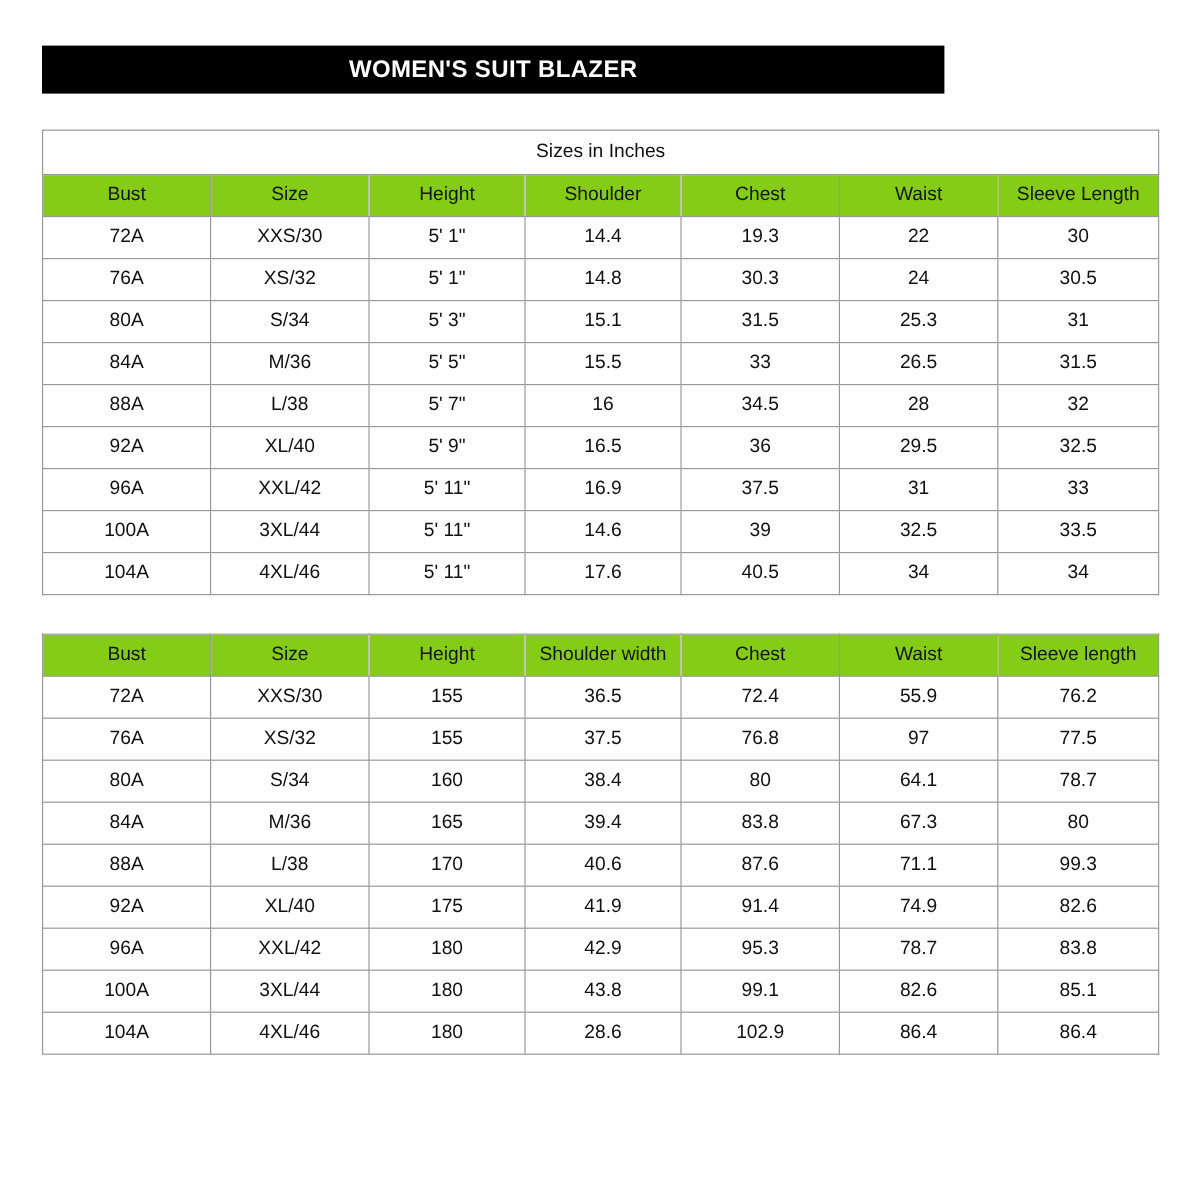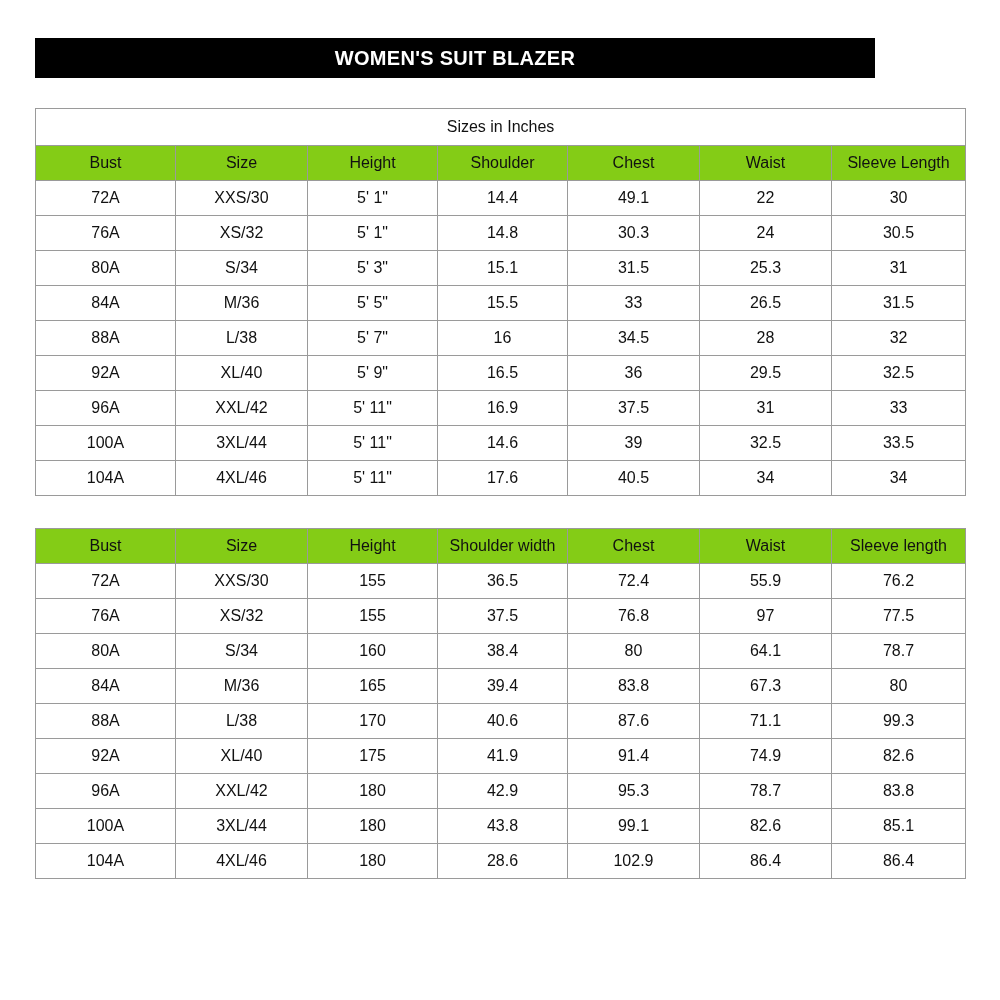--- a/index.html
+++ b/index.html
@@ -18,21 +18,21 @@
     position: relative;
     width: 1000px;
     height: 1000px;
     box-sizing: border-box;
     padding: 0;
   }
   .title-bar {
     position: absolute;
     left: 35px;
     top: 38px;
-    width: 840px;
+    width: 752px;
     height: 40px;
     background: #000000;
     color: #ffffff;
     display: flex;
     align-items: center;
     justify-content: center;
   }
   .title-bar .title-text {
     font-size: 20px;
     font-weight: bold;
@@ -111,21 +111,21 @@
         <td>Shoulder</td>
         <td>Chest</td>
         <td>Waist</td>
         <td>Sleeve Length</td>
       </tr>
       <tr class="body-row">
         <td>72A</td>
         <td>XXS/30</td>
         <td>5' 1"</td>
         <td>14.4</td>
-        <td>49.1</td>
+        <td>19.3</td>
         <td>22</td>
         <td>30</td>
       </tr>
       <tr class="body-row">
         <td>76A</td>
         <td>XS/32</td>
         <td>5' 1"</td>
         <td>14.8</td>
         <td>30.3</td>
         <td>24</td>

